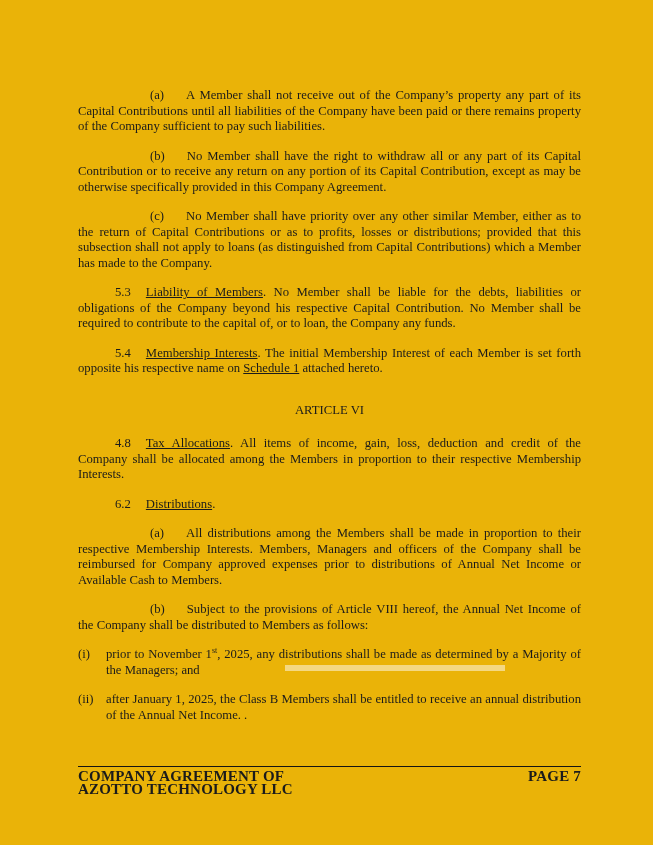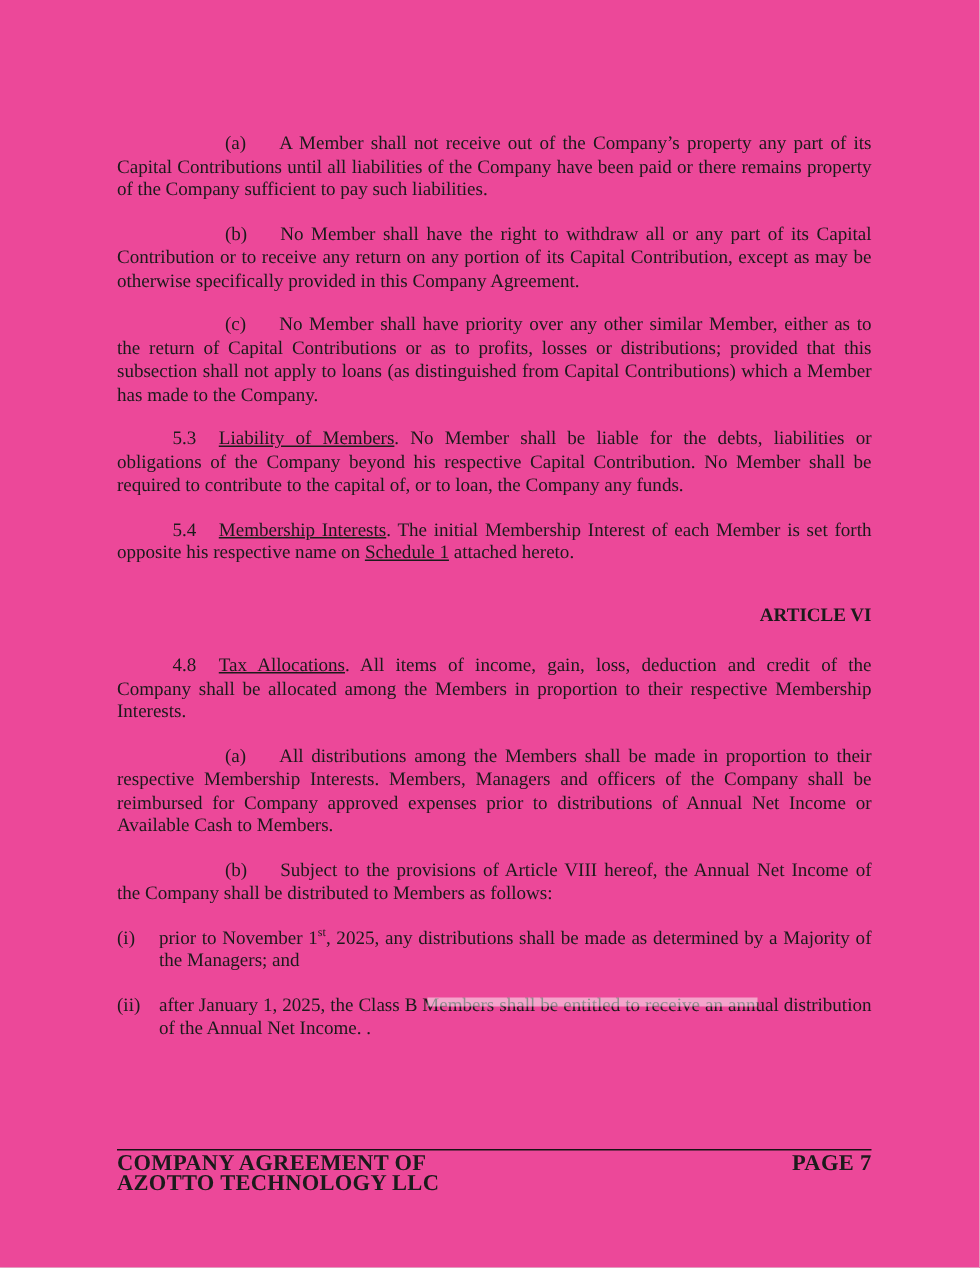--- a/index.html
+++ b/index.html
@@ -5,21 +5,21 @@
   html, body {
     margin: 0;
     padding: 0;
     background: #e8e8e8;
   }
   .page {
     position: relative;
     width: 653px;
     height: 845px;
     margin: 0 auto;
-    background: #ec4899;
+    background: #eab308;
     font-family: "Liberation Serif", "DejaVu Serif", serif;
     color: #1b1b1b;
     overflow: hidden;
     box-shadow: 0 0 4px rgba(0,0,0,0.15);
   }
   .content {
     position: absolute;
     left: 78px;
     top: 88px;
     width: 503px;
@@ -48,22 +48,22 @@
     text-indent: -28px;
   }
   .item-lbl { display: inline-block; width: 28px; text-indent: 0; }
   .article-block {
     margin-top: 26px;
     margin-bottom: 18px;
     text-align: center;
   }
   .article-block p {
     margin: 0;
-    text-align: right;
-    font-weight: bold;
+    text-align: center;
+    font-weight: normal;
   }
   .article-block .article-title { margin-bottom: 1px; }
   sup.st {
     font-size: 8px;
     line-height: 0;
     vertical-align: super;
   }
   .footer {
     position: absolute;
     left: 78px;
@@ -109,20 +109,21 @@
     <p class="p-sec"><span>5.3</span><span class="tab-md"></span><span class="u">Liability of Members</span><span>.  No Member shall be liable for the debts, liabilities or obligations of the Company beyond his respective Capital Contribution.  No Member shall be required to contribute to the capital of, or to loan, the Company any funds.</span></p>
 
     <p class="p-sec"><span>5.4</span><span class="tab-md"></span><span class="u">Membership Interests</span><span>.  The initial Membership Interest of each Member is set forth opposite his respective name on </span><span class="u">Schedule 1</span><span> attached hereto.</span></p>
 
     <div class="article-block">
       <p class="article-title">ARTICLE VI</p>
     </div>
 
     <p class="p-sec"><span>4.8</span><span class="tab-md"></span><span class="u">Tax Allocations</span><span>.  All items of income, gain, loss, deduction and credit of the Company shall be allocated among the Members in proportion to their respective Membership Interests.</span></p>
 
+    <p class="p-sec"><span>6.2</span><span class="tab-md"></span><span class="u">Distributions</span><span>.</span></p>
 
     <p class="p-sub"><span>(a)</span><span class="tab-lg"></span><span>All distributions among the Members shall be made in proportion to their respective Membership Interests.  Members, Managers and officers of the Company shall be reimbursed for Company approved expenses prior to distributions of Annual Net Income or Available Cash to Members.</span></p>
 
     <p class="p-sub"><span>(b)</span><span class="tab-lg"></span><span>Subject to the provisions of Article VIII hereof, the Annual Net Income of the Company shall be distributed to Members as follows:</span></p>
 
     <p class="p-item"><span class="item-lbl">(i)</span><span>prior to November 1</span><sup class="st">st</sup><span>, 2025, any distributions shall be made as determined by a Majority of the Managers; and</span></p>
 
     <p class="p-item"><span class="item-lbl">(ii)</span><span>after January 1, 2025, the Class B Members shall be entitled to receive an annual distribution of the Annual Net Income. .</span></p>
 
   </div>

